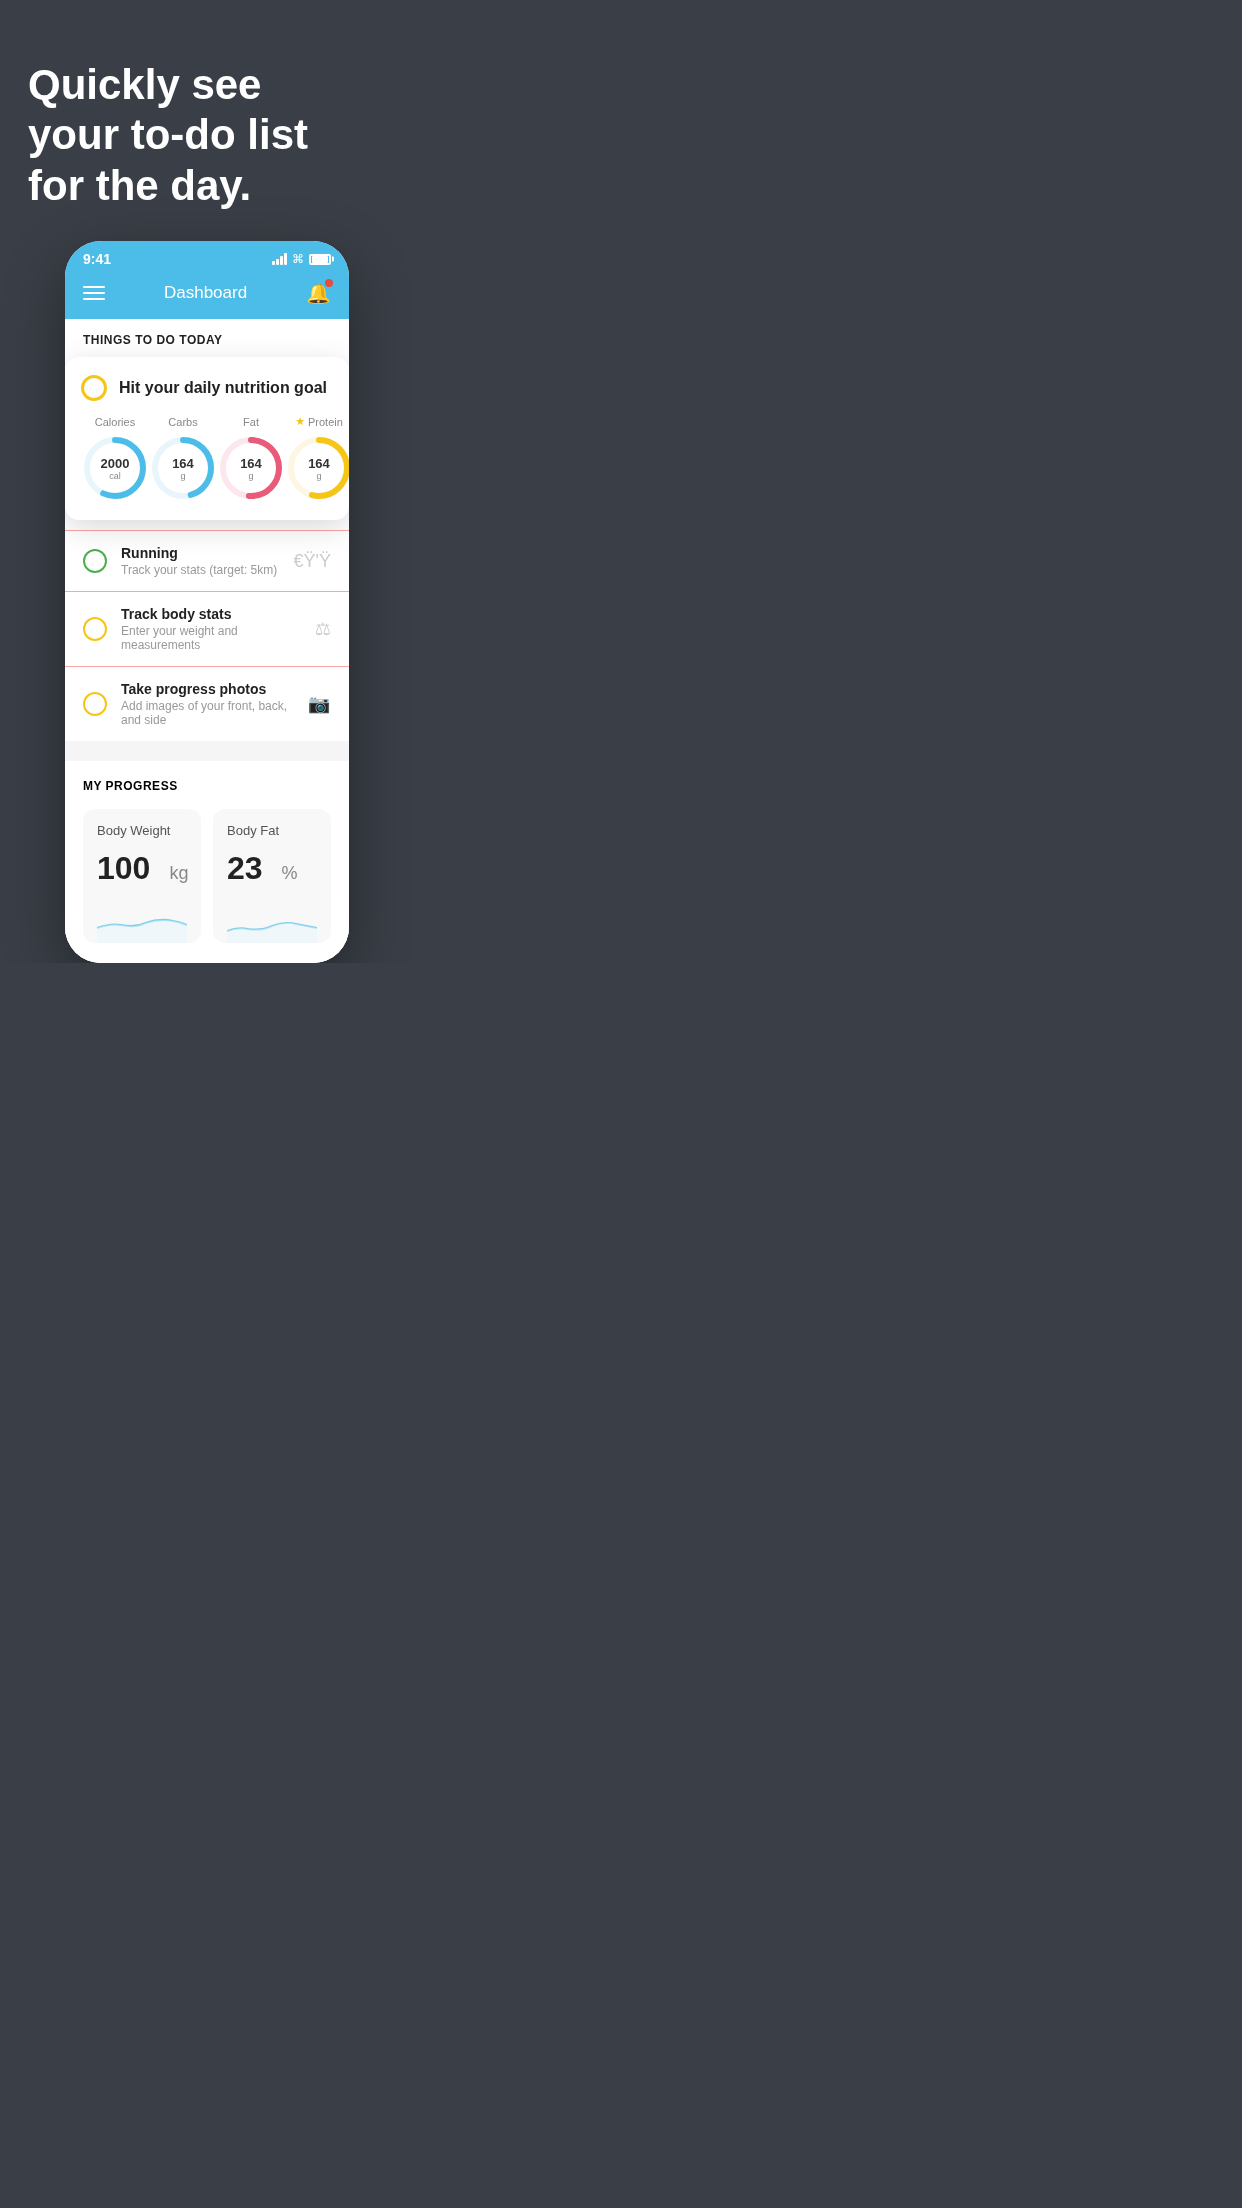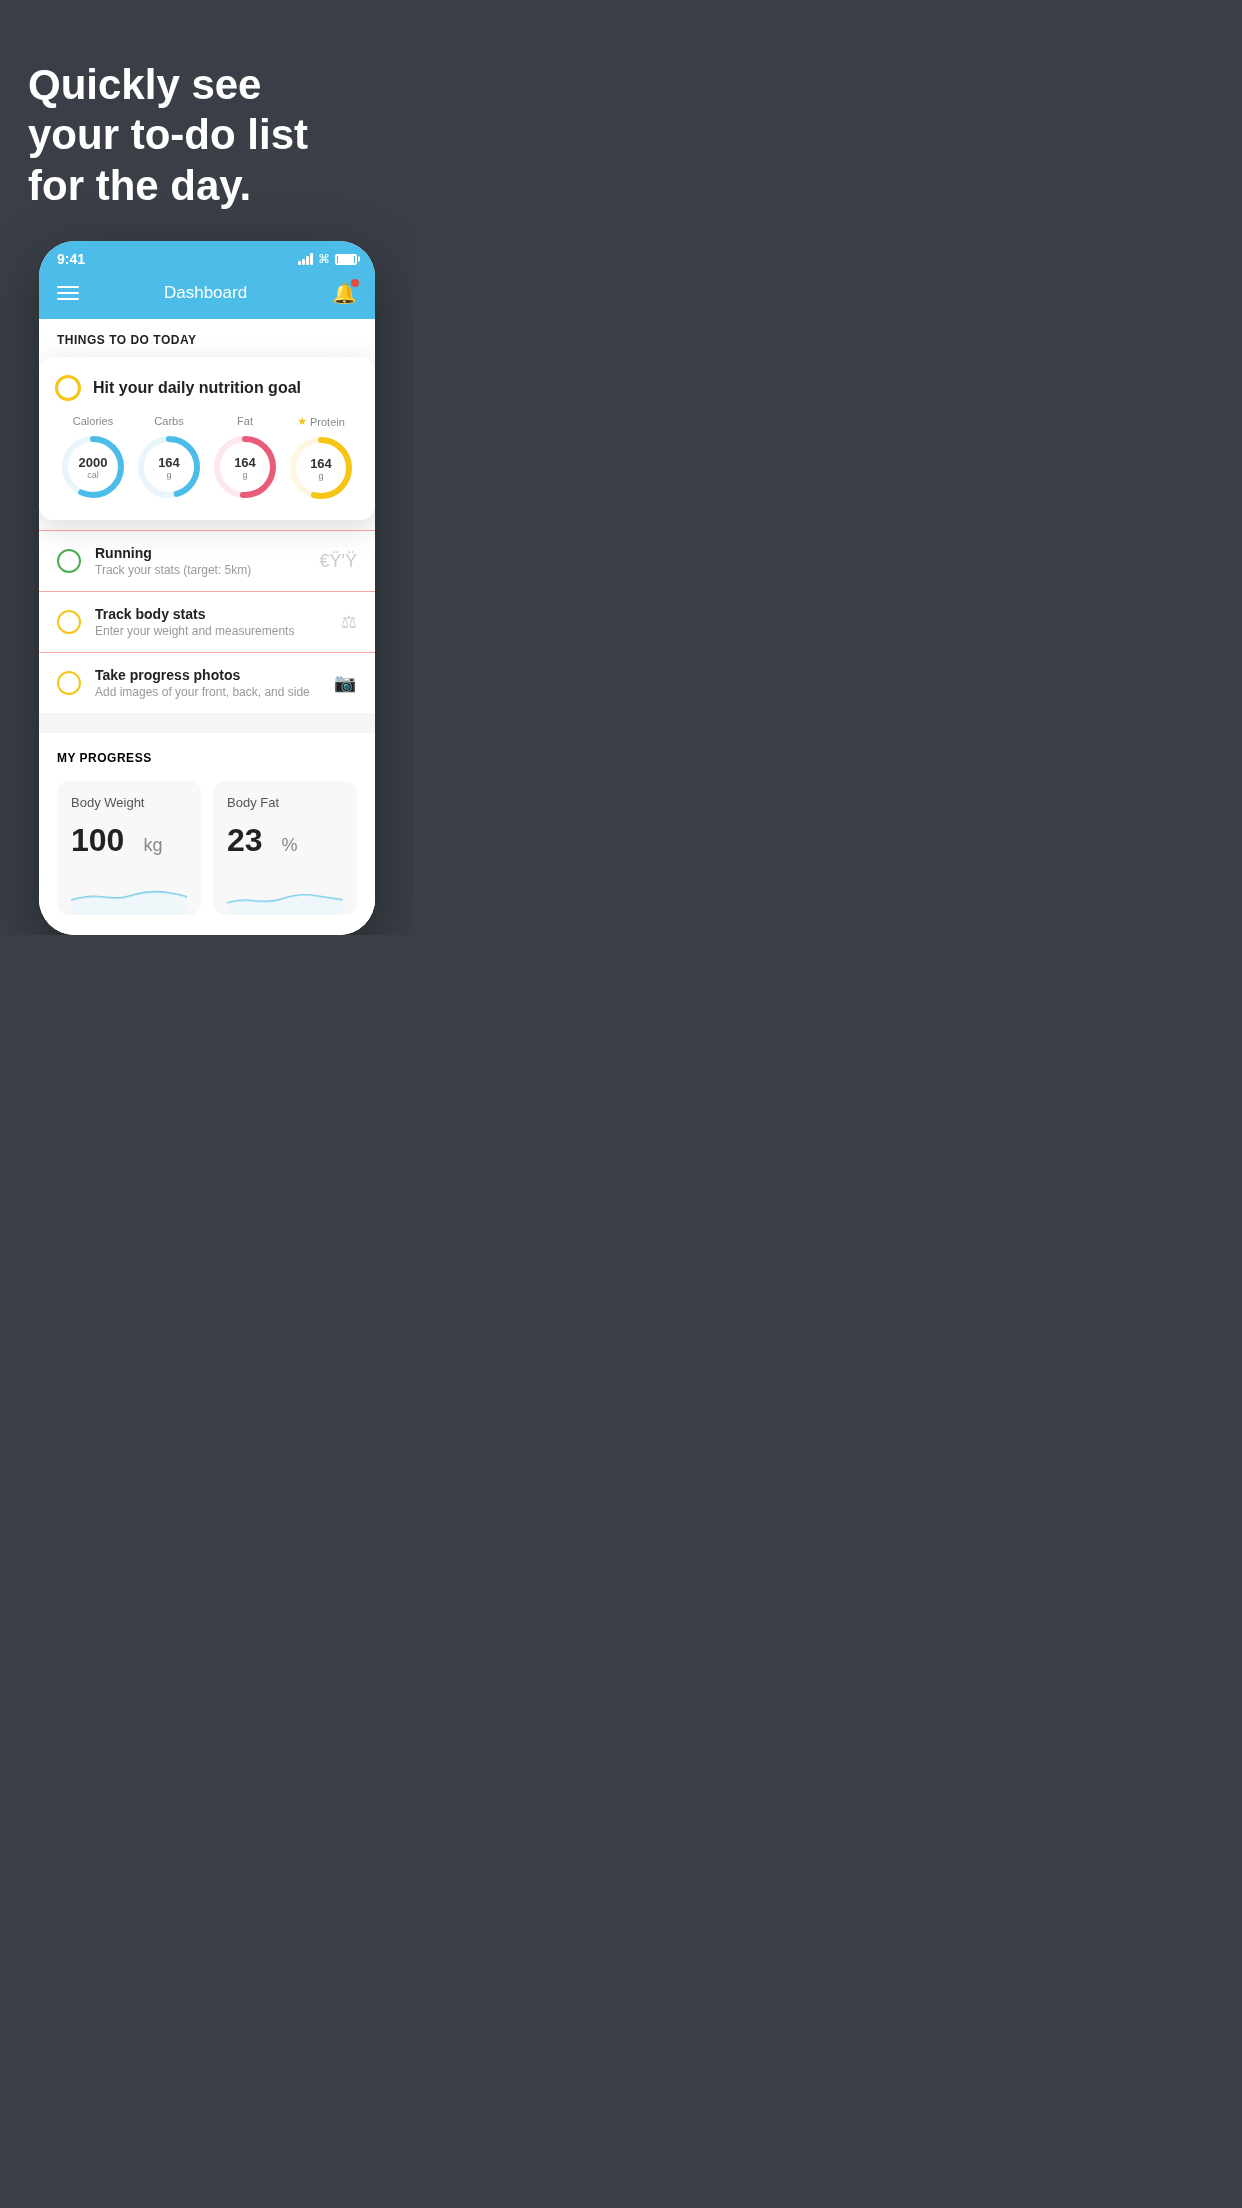--- a/index.html
+++ b/index.html
@@ -21,21 +21,21 @@
     .hero-text h1 {
       font-size: 42px;
       font-weight: 800;
       line-height: 1.2;
     }
 
     
     .phone-container {
       position: relative;
       margin: 0 auto;
-      width: 336px;
+      width: 284px;
     }
 
     
     .phone-frame {
       background: white;
       border-radius: 36px;
       overflow: hidden;
       box-shadow: 0 20px 60px rgba(0,0,0,0.4);
       position: relative;
     }
@@ -188,21 +188,21 @@
       flex-shrink: 0;
     }
     .nutrition-card-title {
       font-size: 16px;
       font-weight: 600;
       color: #222;
     }
     .nutrition-rings {
       display: flex;
       justify-content: space-around;
-      align-items: flex-start;
+      align-items: center;
     }
     .ring-item {
       display: flex;
       flex-direction: column;
       align-items: center;
       gap: 6px;
     }
     .ring-label {
       font-size: 11px;
       color: #888;

